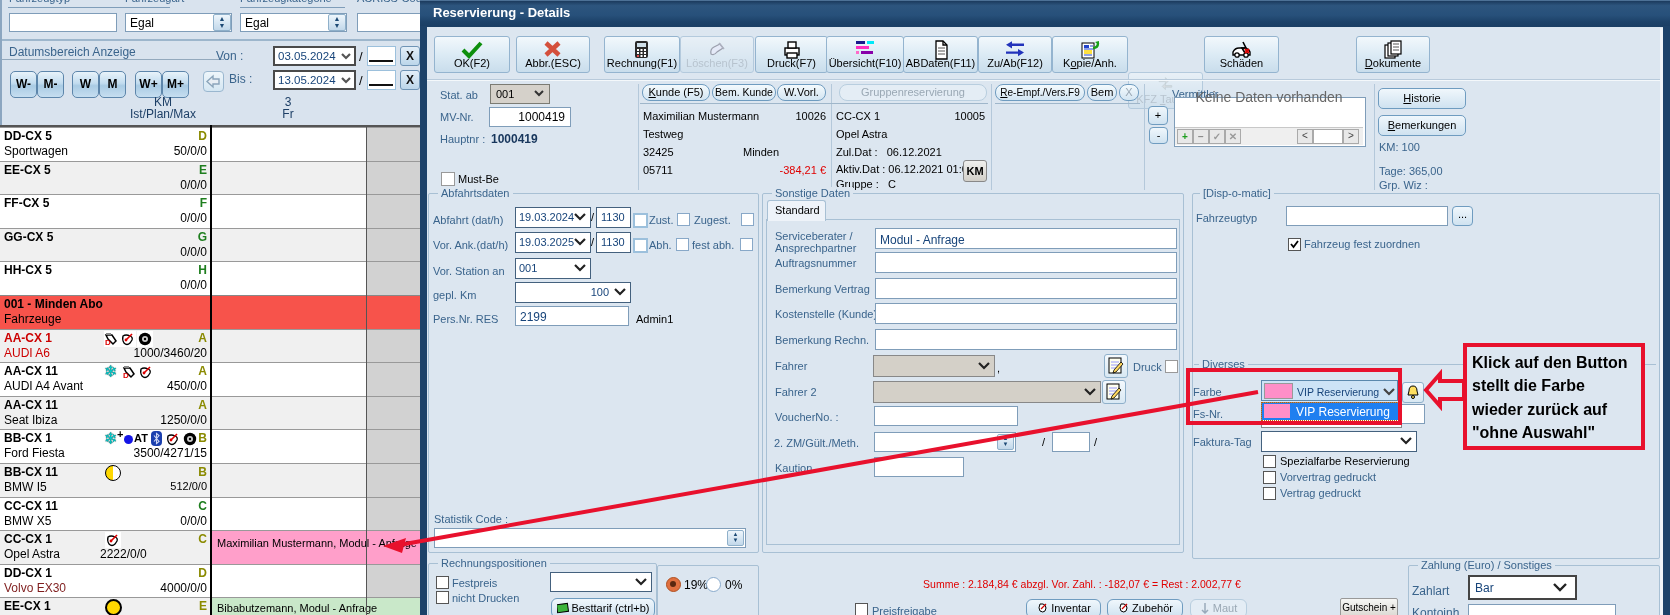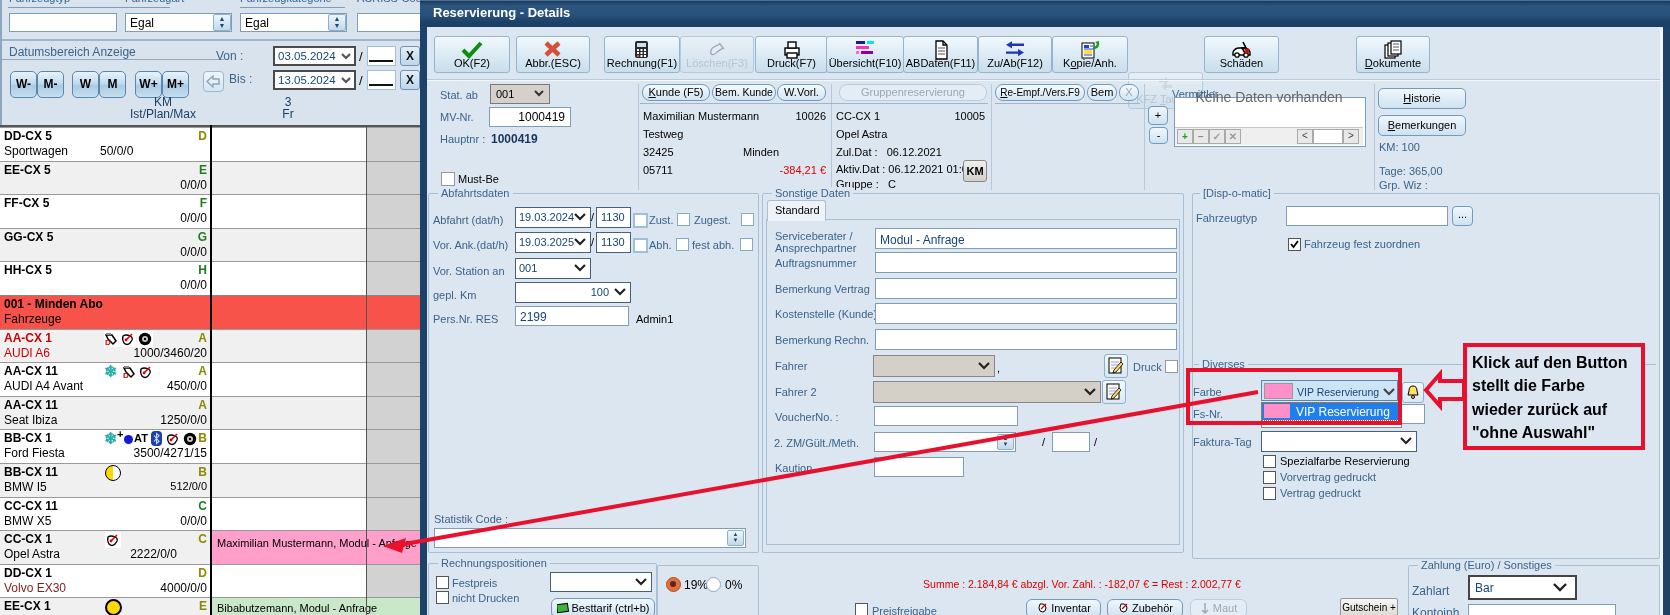--- a/index.html
+++ b/index.html
@@ -70,21 +70,21 @@
 <div class="a" style="left:369px;top:84px;width:24px;height:2px;background:#111"></div>
 <div class="a" style="left:400px;top:70px;width:18px;height:18px;background:linear-gradient(180deg,#e4eff8,#bcd6ea);border:1px solid #6f94b5;border-radius:3px;text-align:center;line-height:18px;font-weight:bold;font-size:12px;color:#111">X</div>
 <div class="a" style="left:130px;top:96px;width:66px;height:24px;text-align:center;color:#1d3f66;font-size:12px;line-height:12px">KM<br>Ist/Plan/Max</div>
 <div class="a" style="left:255px;top:96px;width:66px;height:24px;text-align:center;color:#1d3f66;font-size:12px;line-height:12px">3<br>Fr</div>
 <div class="a" style="left:0;top:125px;width:420px;height:490px;background:#fff;border-top:2px solid #555"></div>
 <div class="a" style="left:0;top:127px;width:366px;height:34px;background:#ffffff;border-top:1px solid #999"></div>
 <div class="a" style="left:366px;top:127px;width:54px;height:34px;background:#d2d2d2;border-top:1px solid #999"></div>
 <div class="a" style="left:4px;top:129px;font-weight:bold;font-size:12px;color:#000">DD-CX 5</div>
 <div class="a" style="left:4px;top:144px;font-size:12px;color:#000">Sportwagen</div>
 <div class="a" style="left:150px;top:129px;width:57px;text-align:right;font-weight:bold;font-size:12px;color:#8a8a00">D</div>
-<div class="a" style="left:100px;top:144px;width:107px;font-size:12px;color:#000">50/0/0</div>
+<div class="a" style="left:100px;top:144px;width:107px;text-align:right;font-size:12px;color:#000">50/0/0</div>
 <div class="a" style="left:0;top:161px;width:366px;height:33px;background:#f0f0f0;border-top:1px solid #999"></div>
 <div class="a" style="left:366px;top:161px;width:54px;height:33px;background:#d2d2d2;border-top:1px solid #999"></div>
 <div class="a" style="left:4px;top:163px;font-weight:bold;font-size:12px;color:#000">EE-CX 5</div>
 <div class="a" style="left:150px;top:163px;width:57px;text-align:right;font-weight:bold;font-size:12px;color:#1e7e1e">E</div>
 <div class="a" style="left:100px;top:178px;width:107px;text-align:right;font-size:12px;color:#000">0/0/0</div>
 <div class="a" style="left:0;top:194px;width:366px;height:34px;background:#ffffff;border-top:1px solid #999"></div>
 <div class="a" style="left:366px;top:194px;width:54px;height:34px;background:#d2d2d2;border-top:1px solid #999"></div>
 <div class="a" style="left:4px;top:196px;font-weight:bold;font-size:12px;color:#000">FF-CX 5</div>
 <div class="a" style="left:150px;top:196px;width:57px;text-align:right;font-weight:bold;font-size:12px;color:#1e7e1e">F</div>
 <div class="a" style="left:100px;top:211px;width:107px;text-align:right;font-size:12px;color:#000">0/0/0</div>
@@ -182,21 +182,21 @@
 <div class="a" style="left:4px;top:514px;font-size:12px;color:#000">BMW X5</div>
 <div class="a" style="left:150px;top:499px;width:57px;text-align:right;font-weight:bold;font-size:12px;color:#1e7e1e">C</div>
 <div class="a" style="left:100px;top:514px;width:107px;text-align:right;font-size:12px;color:#000">0/0/0</div>
 <div class="a" style="left:0;top:530px;width:366px;height:34px;background:#f0f0f0;border-top:1px solid #999"></div>
 <div class="a" style="left:366px;top:530px;width:54px;height:34px;background:#d2d2d2;border-top:1px solid #999"></div>
 <div class="a" style="left:212px;top:531px;width:208px;height:33px;background:#ff9fca"></div>
 <div class="a" style="left:217px;top:537px;font-size:11px;color:#000;white-space:nowrap;overflow:hidden;width:200px">Maximilian Mustermann, Modul - Anfrage</div>
 <div class="a" style="left:4px;top:532px;font-weight:bold;font-size:12px;color:#000">CC-CX 1</div>
 <div class="a" style="left:4px;top:547px;font-size:12px;color:#000">Opel Astra</div>
 <div class="a" style="left:150px;top:532px;width:57px;text-align:right;font-weight:bold;font-size:12px;color:#8a8a00">C</div>
-<div class="a" style="left:100px;top:547px;width:107px;text-align:center;font-size:12px;color:#000">2222/0/0</div>
+<div class="a" style="left:100px;top:547px;width:107px;text-align:left;font-size:12px;color:#000">2222/0/0</div>
 <div class="a" style="left:105px;top:532px;width:16px;height:16px;background:#fff"><svg width="16" height="16">
       <path d="M3 5 Q2 9 4 12 Q7 15 10 12 L12 9 Q13 6 10 5 Q6 3 3 5 Z" fill="#fff" stroke="#000" stroke-width="1.3"></path>
       <path d="M6 9 L12 3" stroke="#dd0000" stroke-width="1.6"></path>
       <circle cx="6" cy="9" r="1.4" fill="#dd0000"></circle>
     </svg></div>
 <div class="a" style="left:0;top:564px;width:366px;height:33px;background:#ffffff;border-top:1px solid #999"></div>
 <div class="a" style="left:366px;top:564px;width:54px;height:33px;background:#d2d2d2;border-top:1px solid #999"></div>
 <div class="a" style="left:4px;top:566px;font-weight:bold;font-size:12px;color:#000">DD-CX 1</div>
 <div class="a" style="left:4px;top:581px;font-size:12px;color:#7f1d1d">Volvo EX30</div>
 <div class="a" style="left:150px;top:566px;width:57px;text-align:right;font-weight:bold;font-size:12px;color:#8a8a00">D</div>

